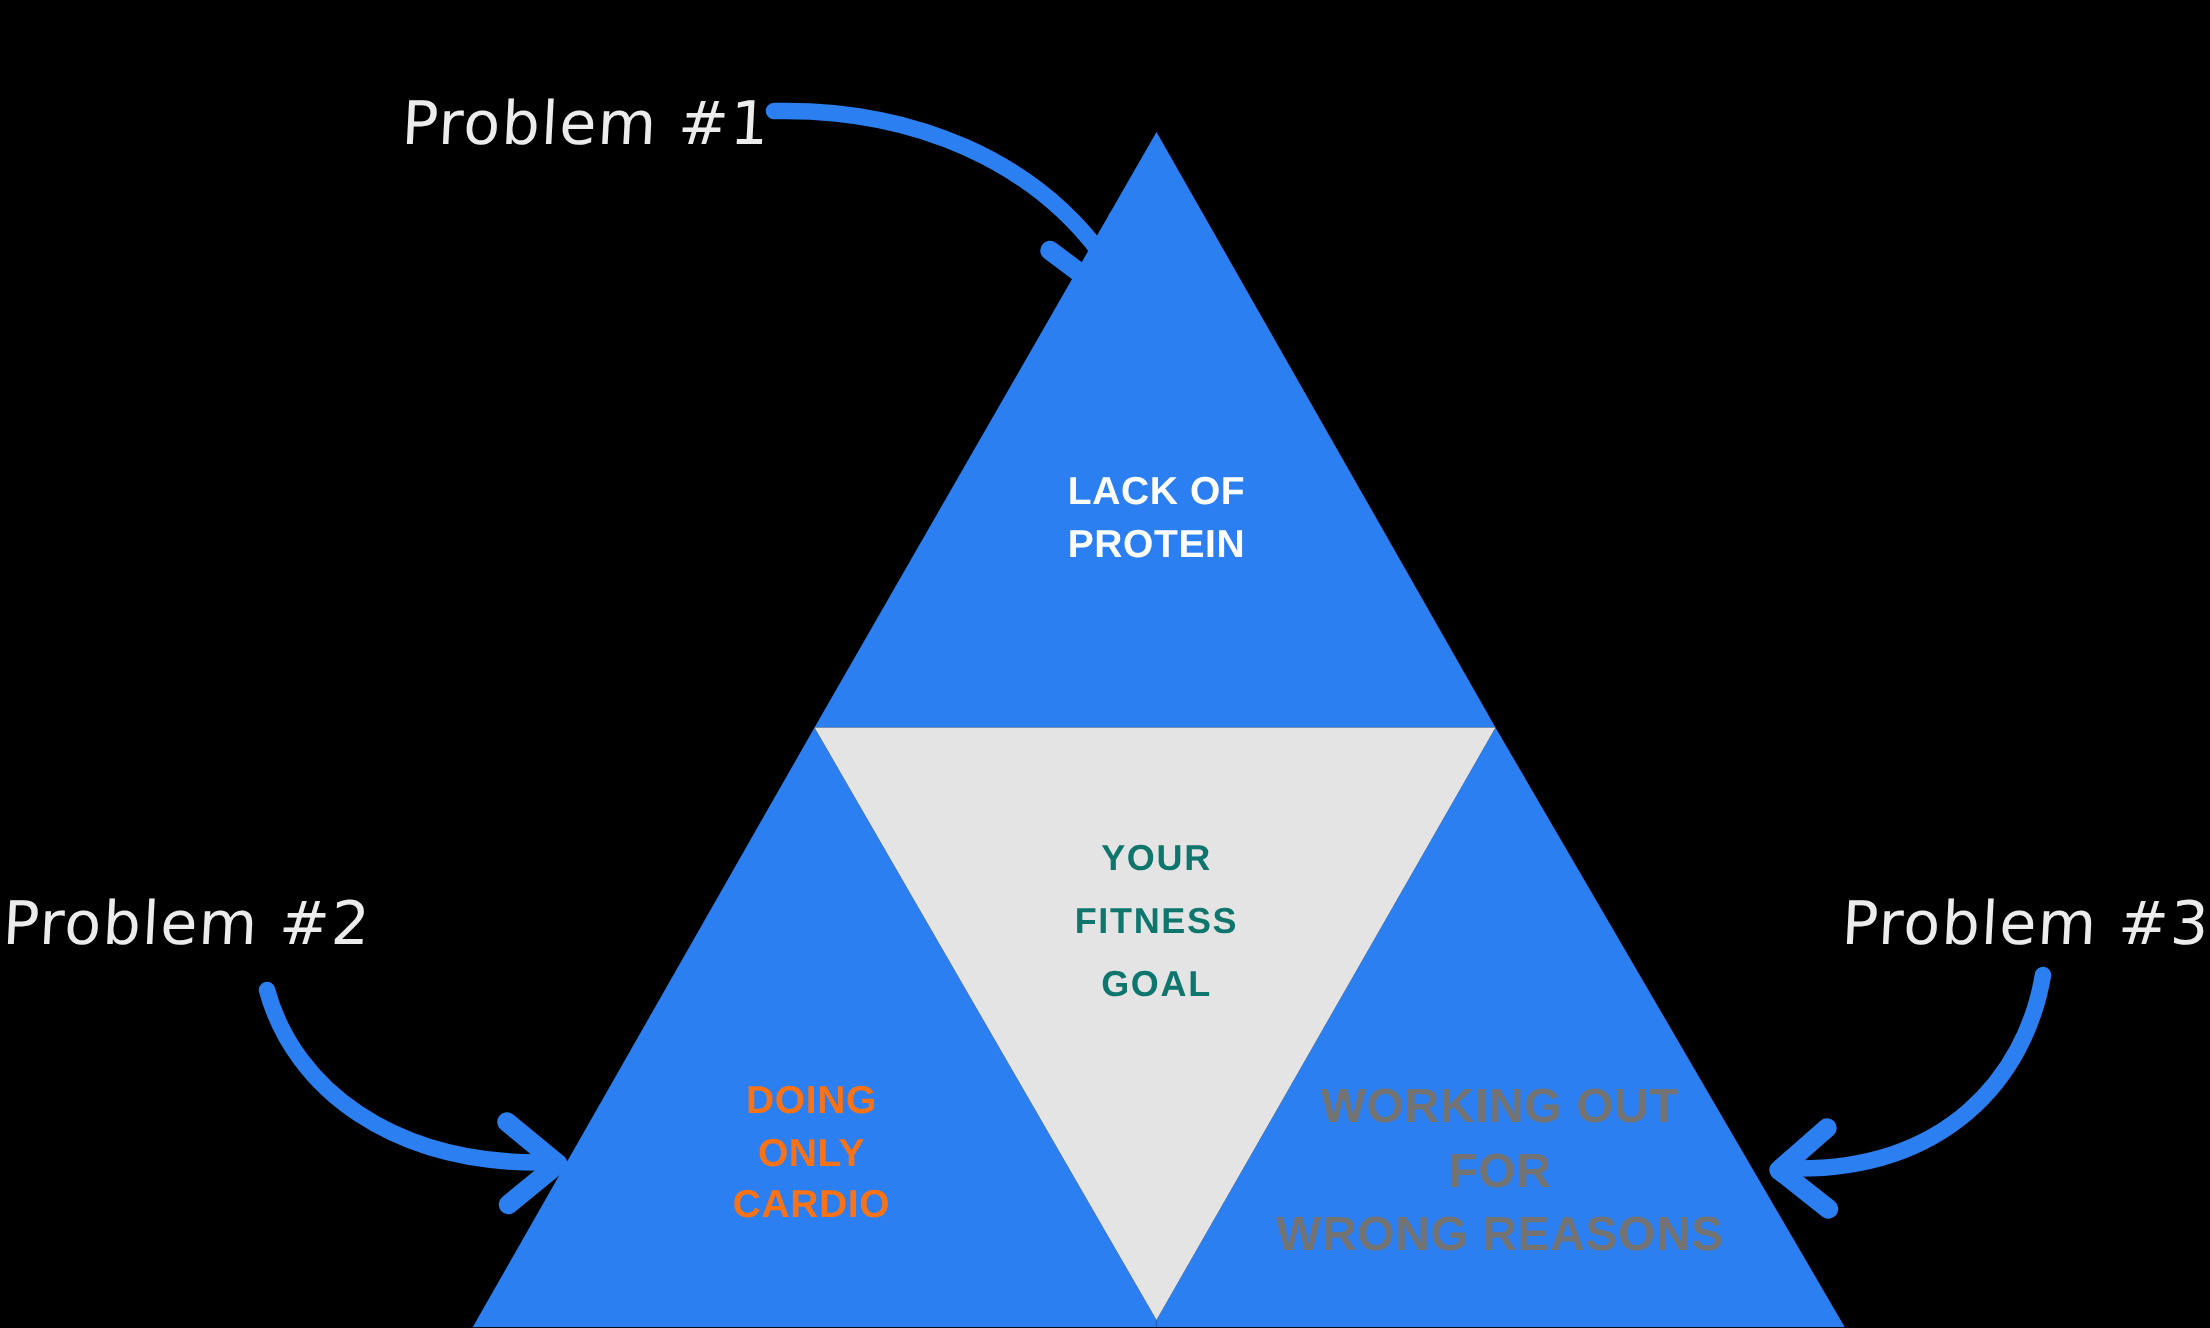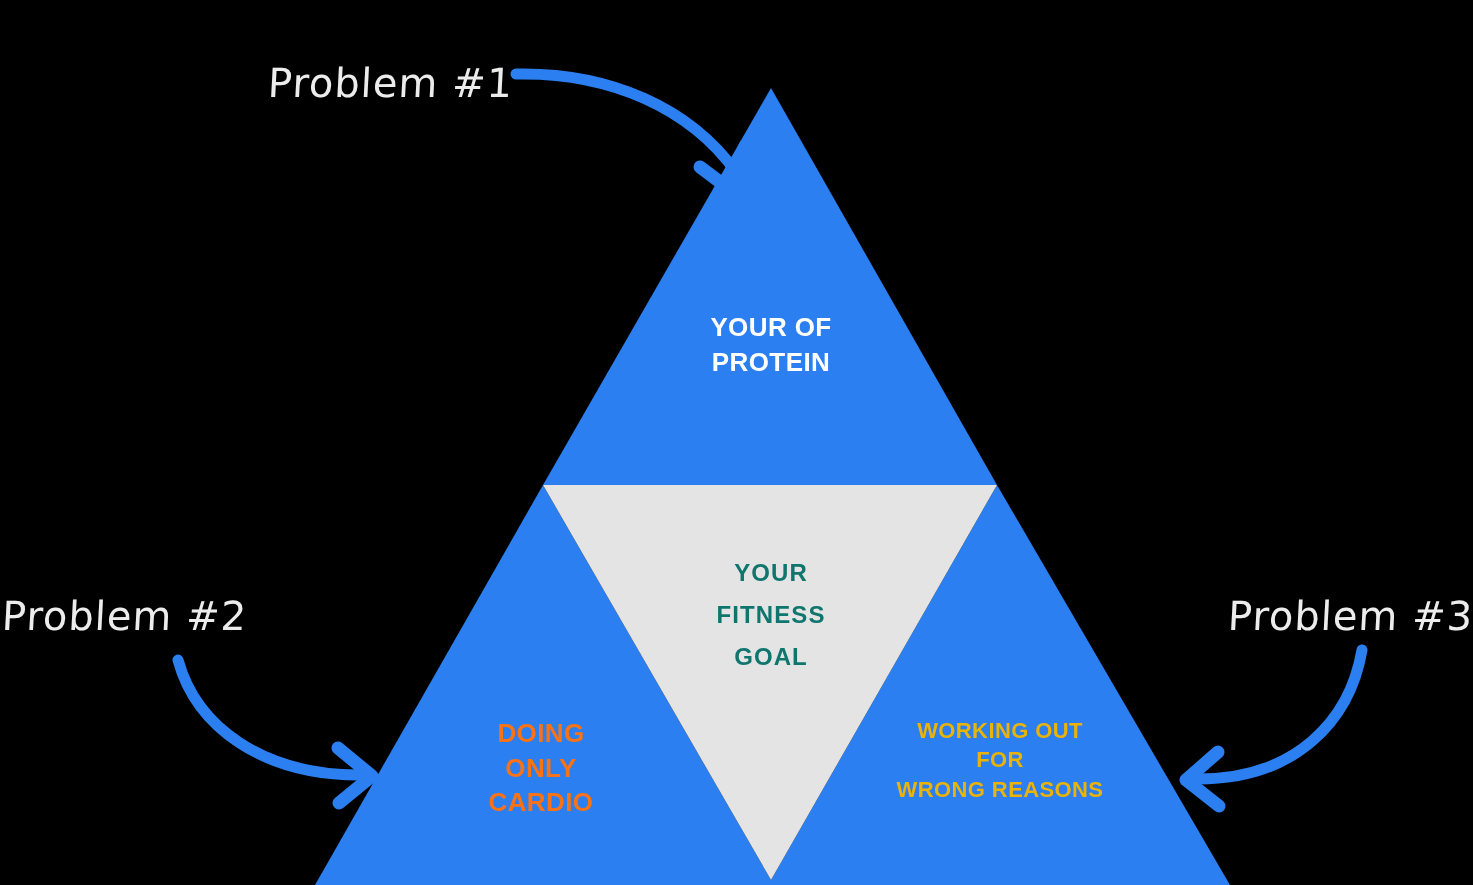--- a/index.html
+++ b/index.html
@@ -57,22 +57,22 @@
     left: 421px;
     top: 716px;
     width: 240px;
     font-size: 26px;
     color: #f97316;
   }
   #label-right {
     left: 840px;
     top: 716px;
     width: 320px;
-    font-size: 22px;
-    color: #eab308;
+    font-size: 32px;
+    color: #737373;
   }
   .callout {
     position: absolute;
     font-family: "DejaVu Sans", sans-serif;
     font-size: 40px;
     color: #ececec;
     white-space: nowrap;
     font-weight: 400;
     letter-spacing: 1px;
     transform: skewX(-3deg);
@@ -109,21 +109,21 @@
       <path d="M 338,748 L 372,776 L 339,803" fill="none" stroke="#2B7FF0" stroke-width="13" stroke-linecap="round" stroke-linejoin="round"></path>
     </g>
 
     <g>
       <path d="M 1362,650
                C 1350,720 1296,780 1196,779" fill="none" stroke="#2B7FF0" stroke-width="11" stroke-linecap="round"></path>
       <path d="M 1218,752 L 1186,780 L 1219,806" fill="none" stroke="#2B7FF0" stroke-width="13" stroke-linecap="round" stroke-linejoin="round"></path>
     </g>
   </svg>
 
-  <div class="seg-label" id="label-top">YOUR OF
+  <div class="seg-label" id="label-top">LACK OF
 PROTEIN</div>
 
   <div class="seg-label" id="label-center">YOUR
 FITNESS
 GOAL</div>
 
   <div class="seg-label" id="label-left">DOING
 ONLY
 CARDIO</div>
 

